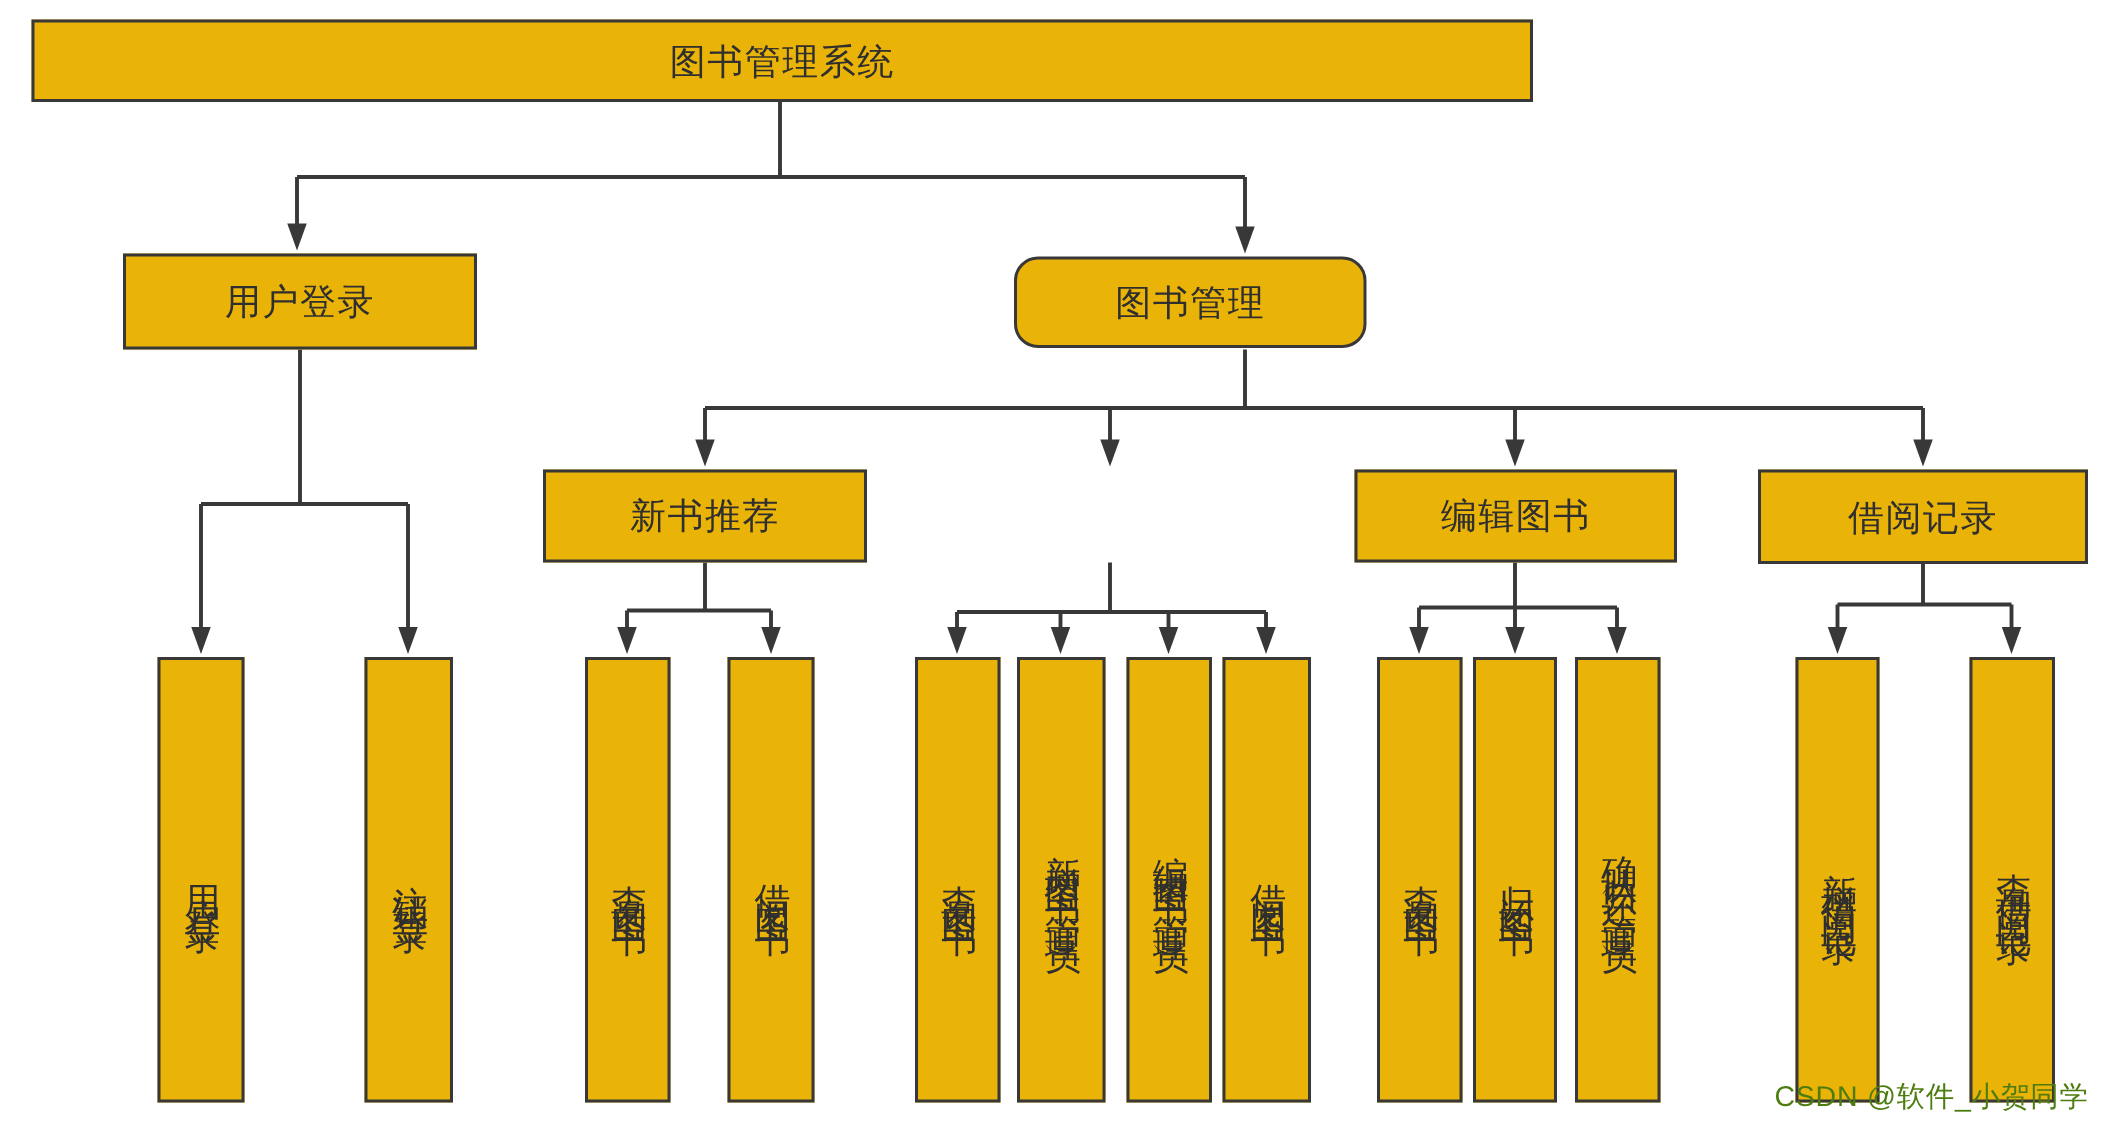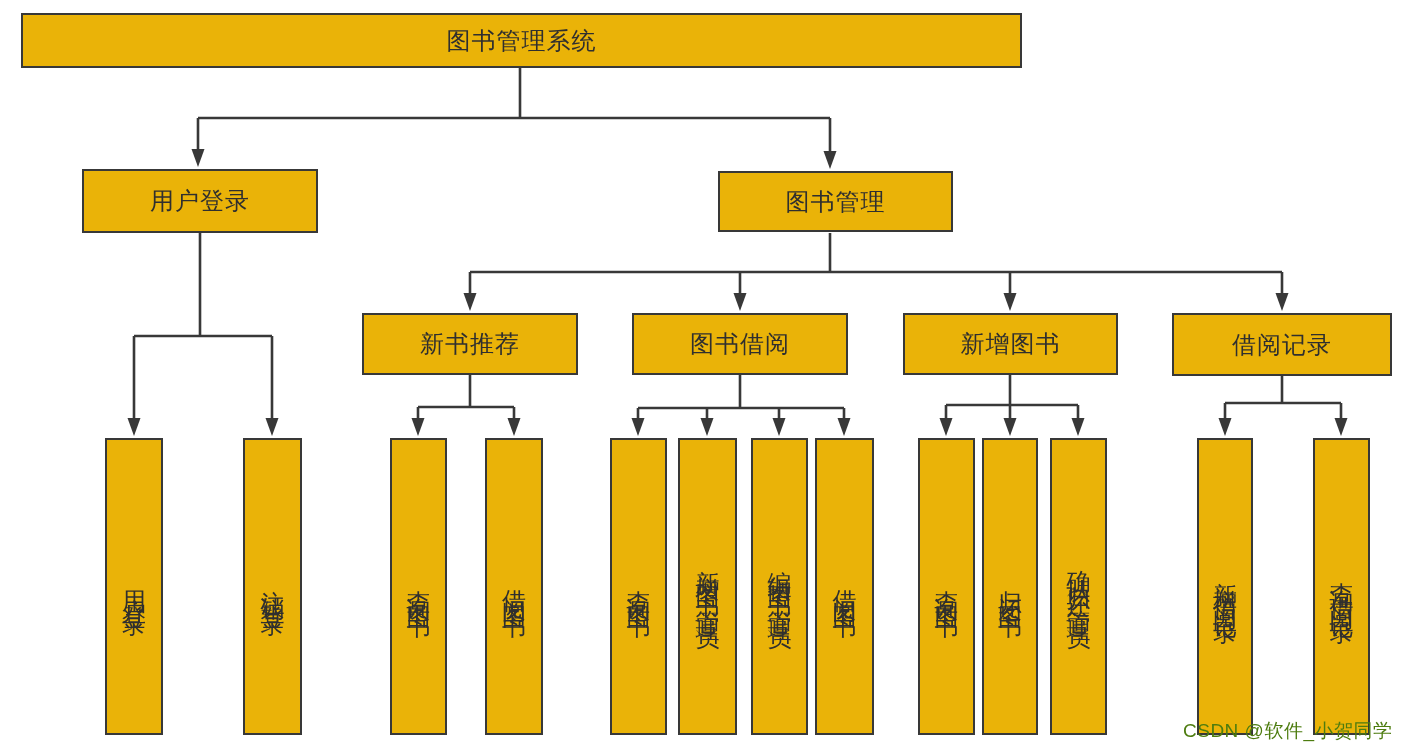--- a/index.html
+++ b/index.html
@@ -95,32 +95,29 @@
     </g>
   </svg>
 
   <div class="node" style="left:21px;top:13px;width:1001px;height:55px;">
     <span>图书管理系统</span>
   </div>
 
   <div class="node" style="left:82px;top:169px;width:236px;height:64px;">
     <span>用户登录</span>
   </div>
-  <div class="node" style="left:718px;top:171px;width:235px;height:61px;">
+  <div class="node" style="left:676px;top:171px;width:235px;height:61px;border-radius:16px;">
     <span>图书管理</span>
   </div>
 
   <div class="node" style="left:362px;top:313px;width:216px;height:62px;">
     <span>新书推荐</span>
   </div>
-  <div class="node" style="left:632px;top:313px;width:216px;height:62px;">
-    <span>图书借阅</span>
-  </div>
   <div class="node" style="left:903px;top:313px;width:215px;height:62px;">
-    <span>新增图书</span>
+    <span>编辑图书</span>
   </div>
   <div class="node" style="left:1172px;top:313px;width:220px;height:63px;">
     <span>借阅记录</span>
   </div>
 
   <div class="vnode" style="left:105px;width:58px;">
     <span class="vtext">用户登录</span>
   </div>
   <div class="vnode" style="left:243px;width:59px;">
     <span class="vtext">注销登录</span>

